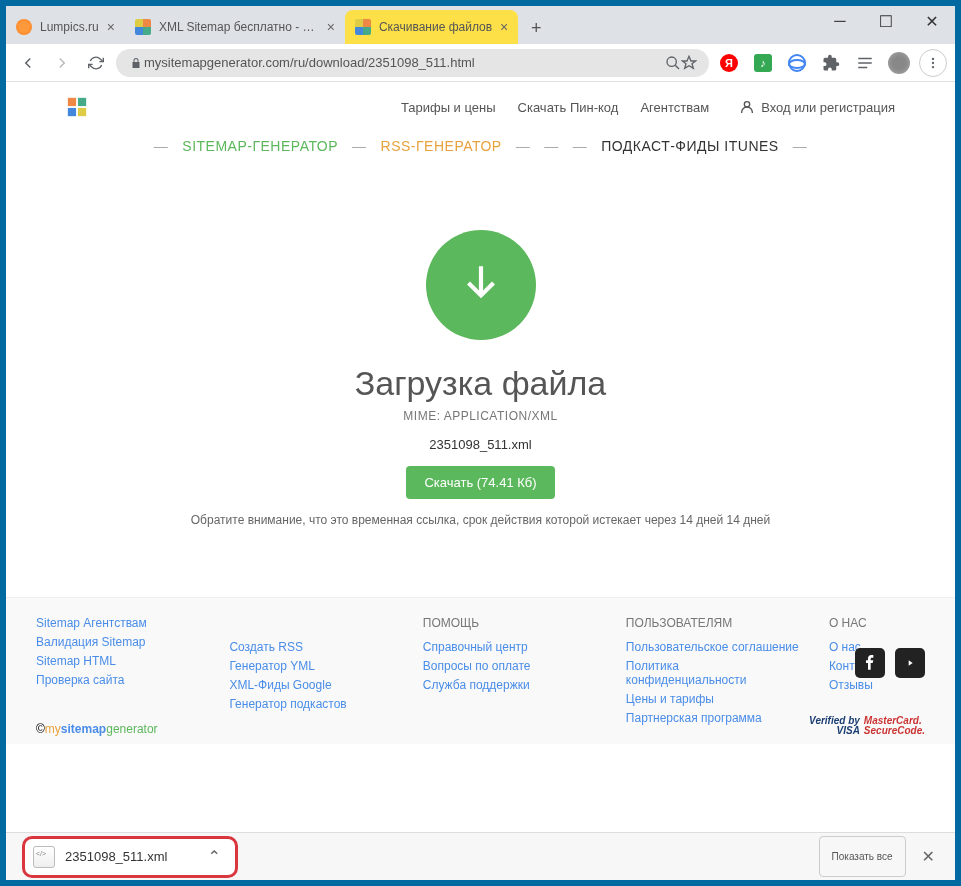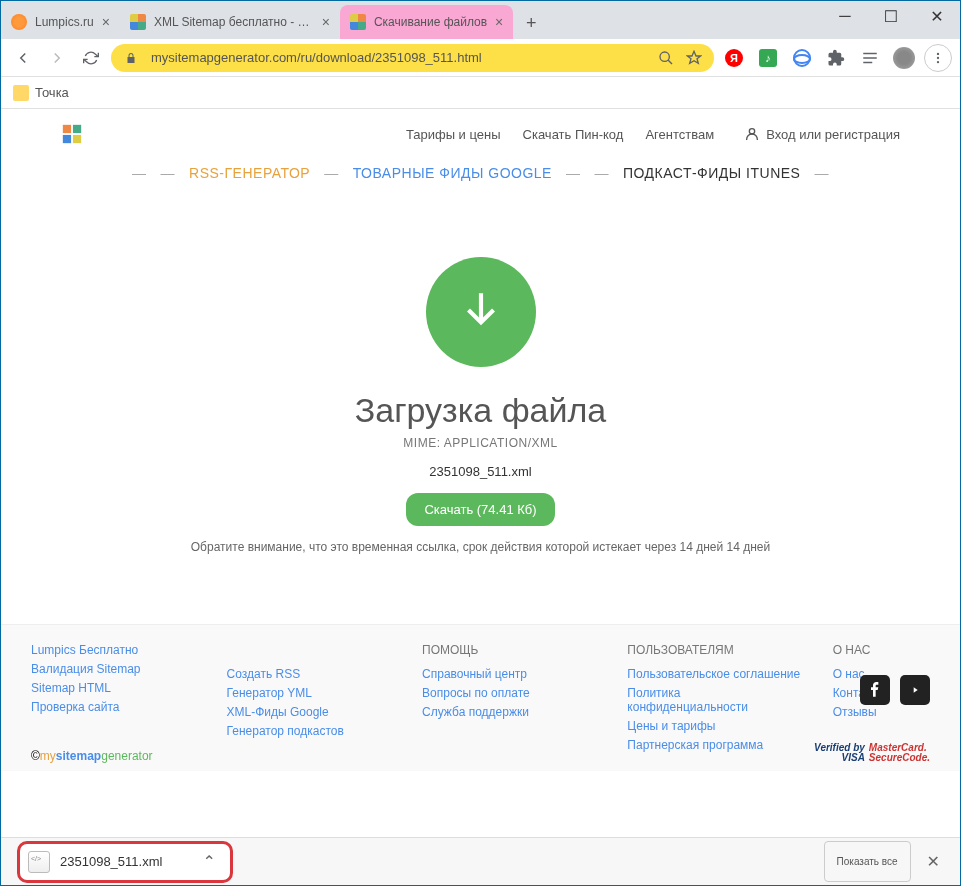--- a/index.html
+++ b/index.html
@@ -1,33 +1,33 @@
 <!DOCTYPE html>
 <html><head>
 <meta charset="utf-8">
 <style>
 * { margin:0; padding:0; box-sizing:border-box; font-family:Arial,sans-serif; }
 body { width:961px; height:886px; background:#fff; overflow:hidden; position:relative; }
 
-.window { width:100%; height:100%; display:flex; flex-direction:column; border:1px solid #0369a1; }
+.window { width:100%; height:100%; display:flex; flex-direction:column; border:6px solid #0369a1; }
 
 .titlebar { height:38px; background:#dee1e6; display:flex; align-items:flex-end; }
 .tab { height:34px; display:flex; align-items:center; padding:0 10px; font-size:12px; color:#555; border-radius:8px 8px 0 0; max-width:220px; position:relative; }
-.tab.active { background:#f9a8d4; }
+.tab.active { background:#fde047; }
 .tab .favicon { width:16px; height:16px; margin-right:8px; flex-shrink:0; }
 .tab .label { white-space:nowrap; overflow:hidden; text-overflow:ellipsis; flex:1; }
 .tab .close { margin-left:8px; font-size:14px; color:#666; cursor:pointer; }
 .newtab { width:28px; height:28px; display:flex; align-items:center; justify-content:center; font-size:18px; color:#555; margin:0 4px 2px; cursor:pointer; }
 .win-controls { margin-left:auto; display:flex; align-items:flex-start; height:100%; }
 .win-btn { width:46px; height:30px; display:flex; align-items:center; justify-content:center; color:#333; cursor:pointer; }
 
 .toolbar { height:38px; background:#fff; border-bottom:1px solid #e0e0e0; display:flex; align-items:center; padding:0 8px; gap:6px; }
 .nav-btn { width:28px; height:28px; display:flex; align-items:center; justify-content:center; color:#5f6368; cursor:pointer; border-radius:50%; }
 .nav-btn.disabled { color:#bbb; }
-.addr { flex:1; height:28px; background:#fde047; border-radius:14px; display:flex; align-items:center; padding:0 12px; font-size:13px; color:#555; gap:12px; }
+.addr { flex:1; height:28px; background:#e5e5e5; border-radius:14px; display:flex; align-items:center; padding:0 12px; font-size:13px; color:#555; gap:0; }
 .addr .url { flex:1; }
 .addr-icon { width:16px; height:16px; display:flex; align-items:center; justify-content:center; color:#5f6368; }
 .ext-icon { width:28px; height:28px; display:flex; align-items:center; justify-content:center; border-radius:50%; cursor:pointer; }
 .menu-btn { border:1px solid #ccc; border-radius:50%; }
 .avatar { width:22px; height:22px; border-radius:50%; background:radial-gradient(circle,#888 40%,#aaa 100%); }
 
 .bookmarks-bar { height:32px; background:#fff; border-bottom:1px solid #e0e0e0; display:flex; align-items:center; padding:0 12px; gap:8px; font-size:13px; }
 .bm-item { display:flex; align-items:center; gap:6px; color:#555; cursor:pointer; }
 .folder-icon { width:16px; height:16px; background:#ffd868; border-radius:2px; }
 
@@ -46,21 +46,21 @@
 .nav-google { color:#4a8de8; }
 .nav-yandex { color:#d9534f; }
 .nav-itunes { color:#333; }
 
 .hero { text-align:center; padding:60px 0 20px; }
 .dl-circle { width:110px; height:110px; background:#5cb85c; border-radius:50%; margin:0 auto 24px; display:flex; align-items:center; justify-content:center; }
 .dl-circle svg { width:50px; height:50px; }
 .hero h1 { font-size:34px; font-weight:300; color:#555; margin-bottom:6px; }
 .mime { font-size:12px; color:#777; letter-spacing:0.5px; margin-bottom:14px; }
 .filename { font-size:13px; color:#333; margin-bottom:14px; }
-.dl-btn { display:inline-block; background:#5cb85c; color:#fff; font-size:13px; padding:9px 18px; border-radius:12px; cursor:pointer; }
+.dl-btn { display:inline-block; background:#5cb85c; color:#fff; font-size:13px; padding:9px 18px; border-radius:4px; cursor:pointer; }
 .notice { font-size:12px; color:#666; margin-top:14px; }
 
 .footer { background:#f9f9f9; border-top:1px solid #eee; padding:18px 30px 14px; margin-top:50px; display:flex; gap:30px; position:relative; }
 .footer-col h4 { font-size:12px; color:#777; font-weight:400; margin-bottom:10px; }
 .footer-col a { display:block; font-size:12px; color:#4a8de8; margin-bottom:5px; cursor:pointer; }
 .footer .col1,.footer .col2 { width:170px; }
 .footer .col3,.footer .col4 { width:180px; }
 .footer .col5 { width:100px; }
 .social { position:absolute; right:30px; top:50px; display:flex; gap:10px; }
 .social-icon { width:30px; height:30px; background:#222; border-radius:5px; display:flex; align-items:center; justify-content:center; color:#fff; }
@@ -177,26 +177,20 @@
       </div>
     <div class="ext-icon menu-btn">
         <svg width="14" height="14" viewBox="0 0 24 24" fill="#5f6368">
           <circle cx="12" cy="5" r="2"></circle>
           <circle cx="12" cy="12" r="2"></circle>
           <circle cx="12" cy="19" r="2"></circle>
         </svg>
       </div>
   </div>
 
-  <div class="bookmarks-bar">
-    <div class="bm-item">
-      <div class="folder-icon"></div>
-      <span>Точка</span>
-    </div>
-  </div>
 
   <div class="content">
     <div class="site-header">
       <svg class="logo" viewBox="0 0 24 24">
           <rect x="2" y="2" width="9" height="9" fill="#e84"></rect>
           <rect x="13" y="2" width="9" height="9" fill="#4a8"></rect>
           <rect x="2" y="13" width="9" height="9" fill="#48d"></rect>
           <rect x="13" y="13" width="9" height="9" fill="#dc4"></rect>
         </svg>
       <div class="top-menu">
@@ -208,24 +202,24 @@
         <svg width="16" height="16" viewBox="0 0 24 24" fill="none" stroke="#555" stroke-width="2">
             <circle cx="12" cy="8" r="4"></circle>
             <path d="M4 21v-1a8 8 0 0116 0v1"></path>
           </svg>
         <span>Вход или регистрация</span>
       </div>
     </div>
 
     <div class="main-nav">
       <span class="sep">—</span>
+      <span class="nav-sitemap">SITEMAP-ГЕНЕРАТОР</span>
       <span class="sep">—</span>
       <span class="nav-rss">RSS-ГЕНЕРАТОР</span>
       <span class="sep">—</span>
-      <span class="nav-google">ТОВАРНЫЕ ФИДЫ GOOGLE</span>
       <span class="sep">—</span>
       <span class="sep">—</span>
       <span class="nav-itunes">ПОДКАСТ-ФИДЫ ITUNES</span>
       <span class="sep">—</span>
     </div>
 
     <div class="hero">
       <div class="dl-circle">
         <svg viewBox="0 0 24 24" fill="none" stroke="#fff" stroke-width="2">
             <path d="M12 3v14M6 11l6 6 6-6"></path>
@@ -233,21 +227,21 @@
       </div>
       <h1>Загрузка файла</h1>
       <div class="mime">MIME: APPLICATION/XML</div>
       <div class="filename">2351098_511.xml</div>
       <div class="dl-btn">Скачать (74.41 Кб)</div>
       <div class="notice">Обратите внимание, что это временная ссылка, срок действия которой истекает через 14 дней 14 дней</div>
     </div>
 
     <div class="footer">
       <div class="footer-col col1">
-        <a>Lumpics Бесплатно</a>
+        <a>Sitemap Агентствам</a>
         <a>Валидация Sitemap</a>
         <a>Sitemap HTML</a>
         <a>Проверка сайта</a>
       </div>
       <div class="footer-col col2">
         <h4>&nbsp;</h4>
         <a>Создать RSS</a>
         <a>Генератор YML</a>
         <a>XML-Фиды Google</a>
         <a>Генератор подкастов</a>

